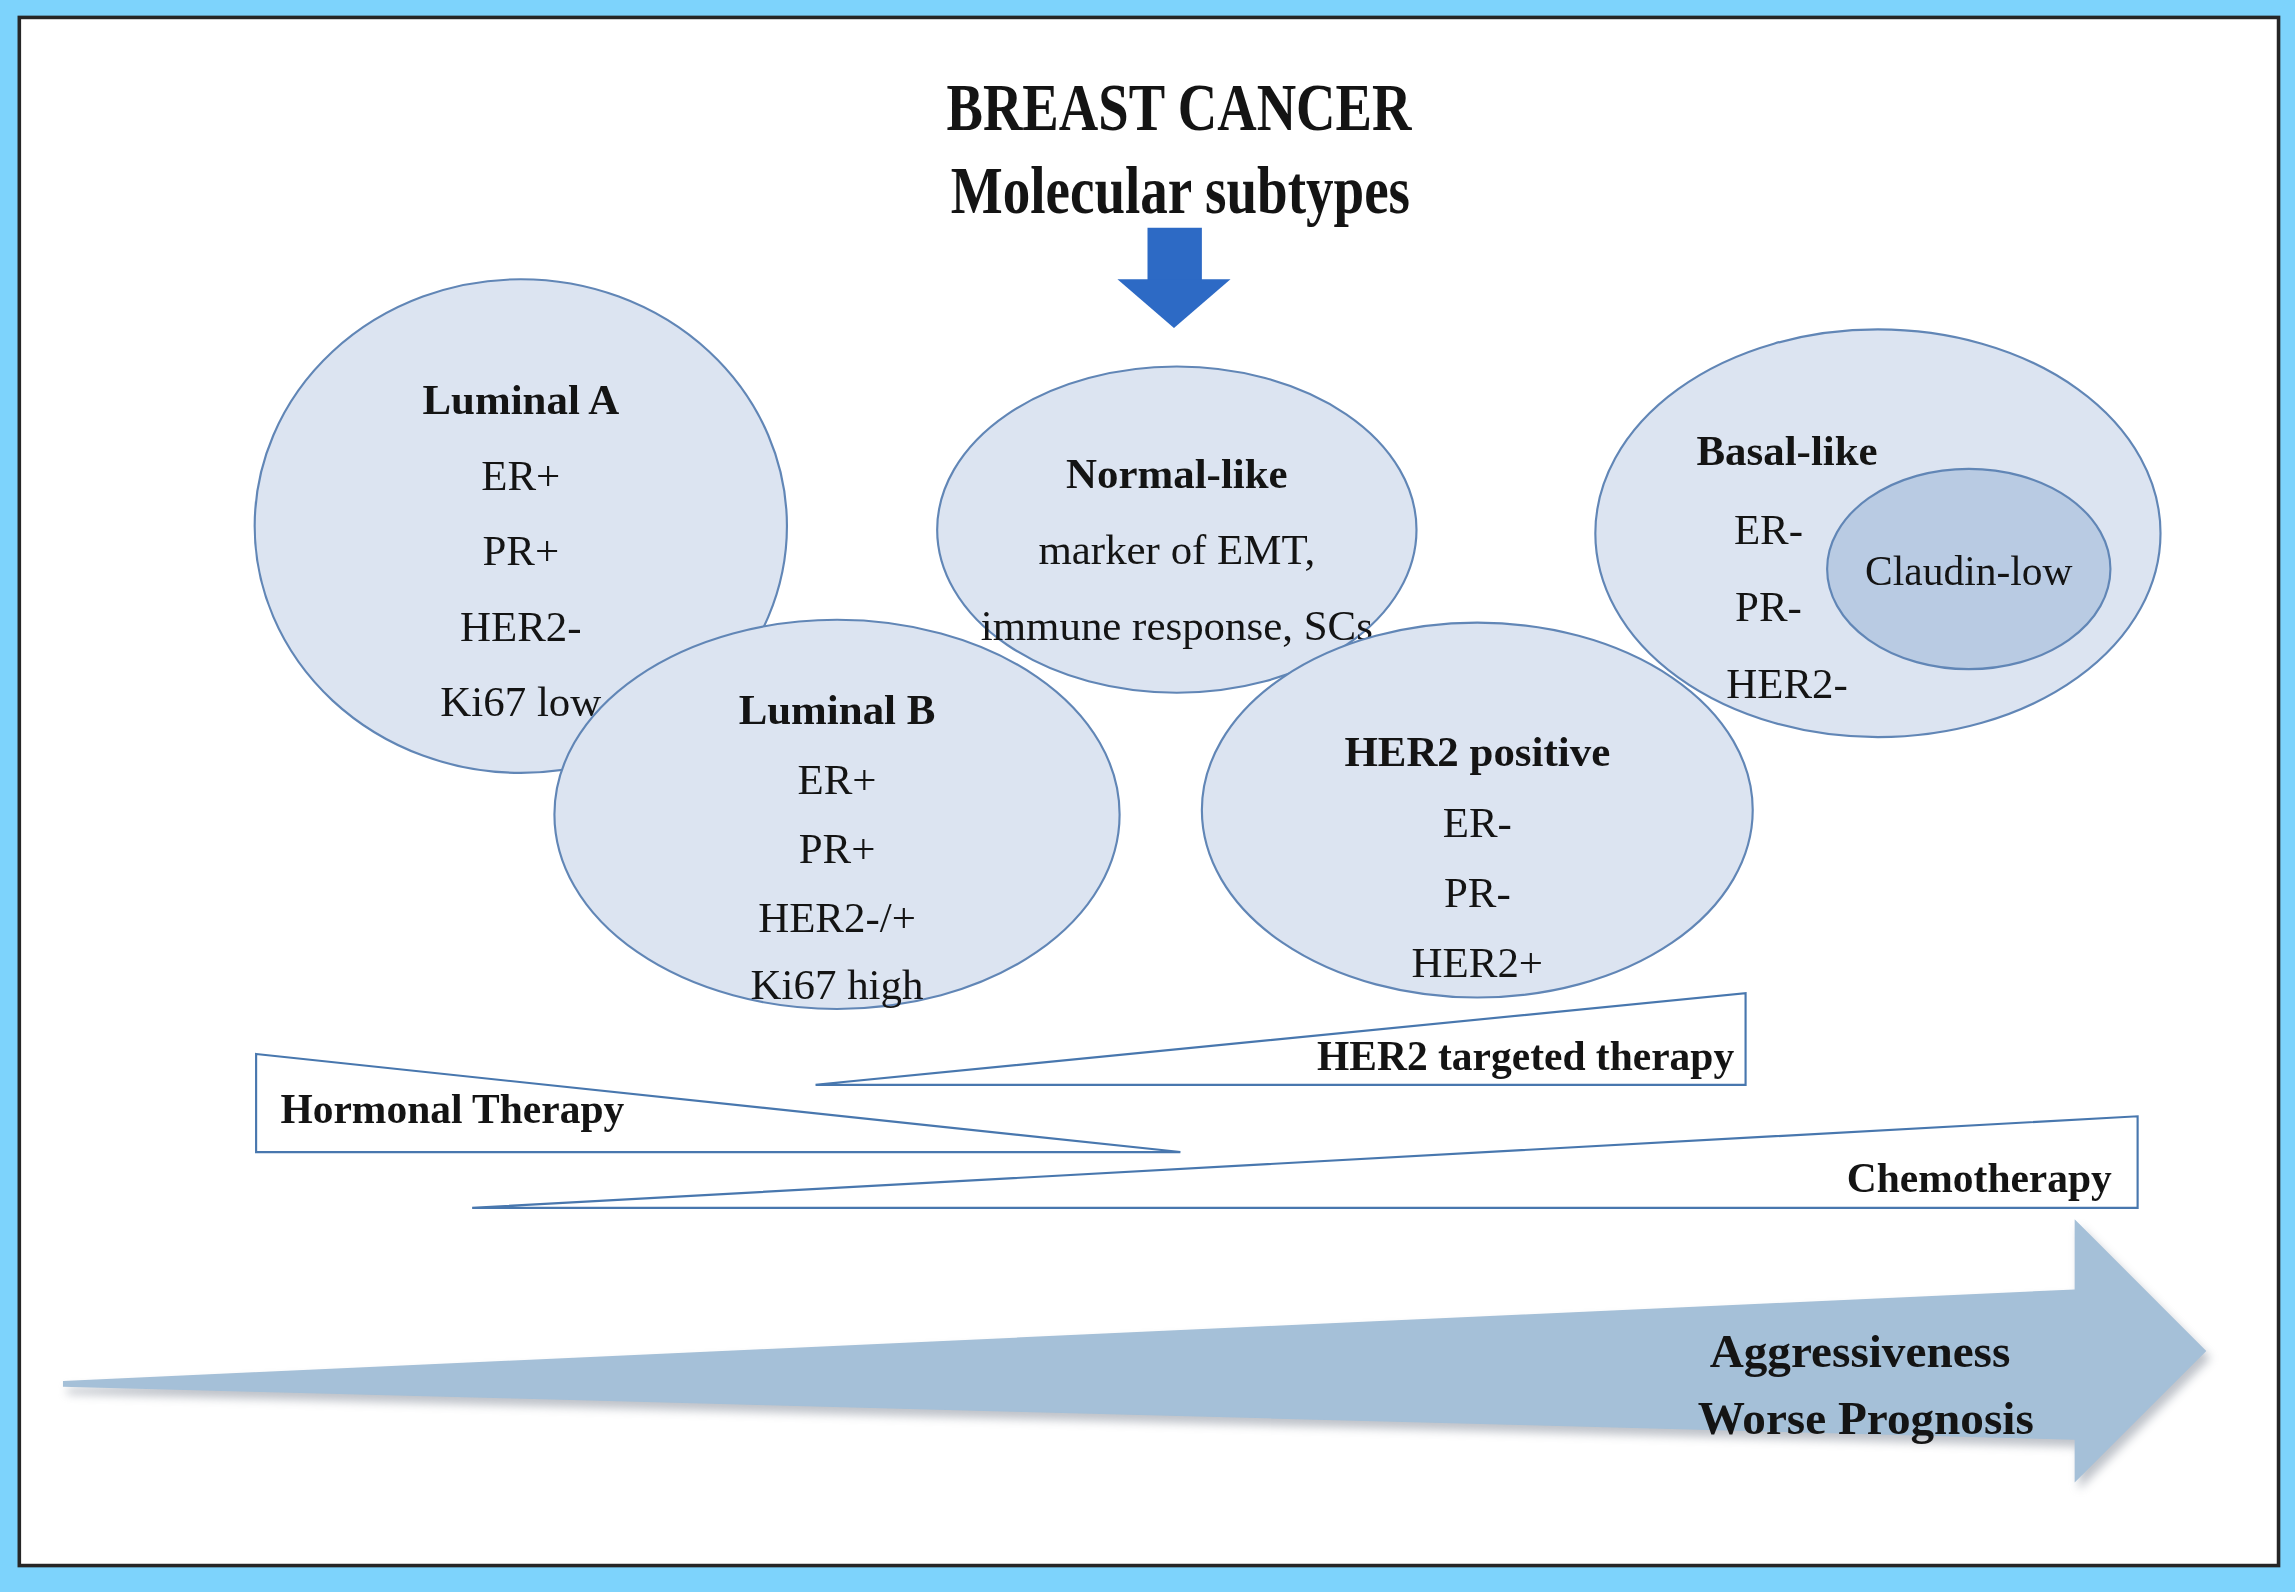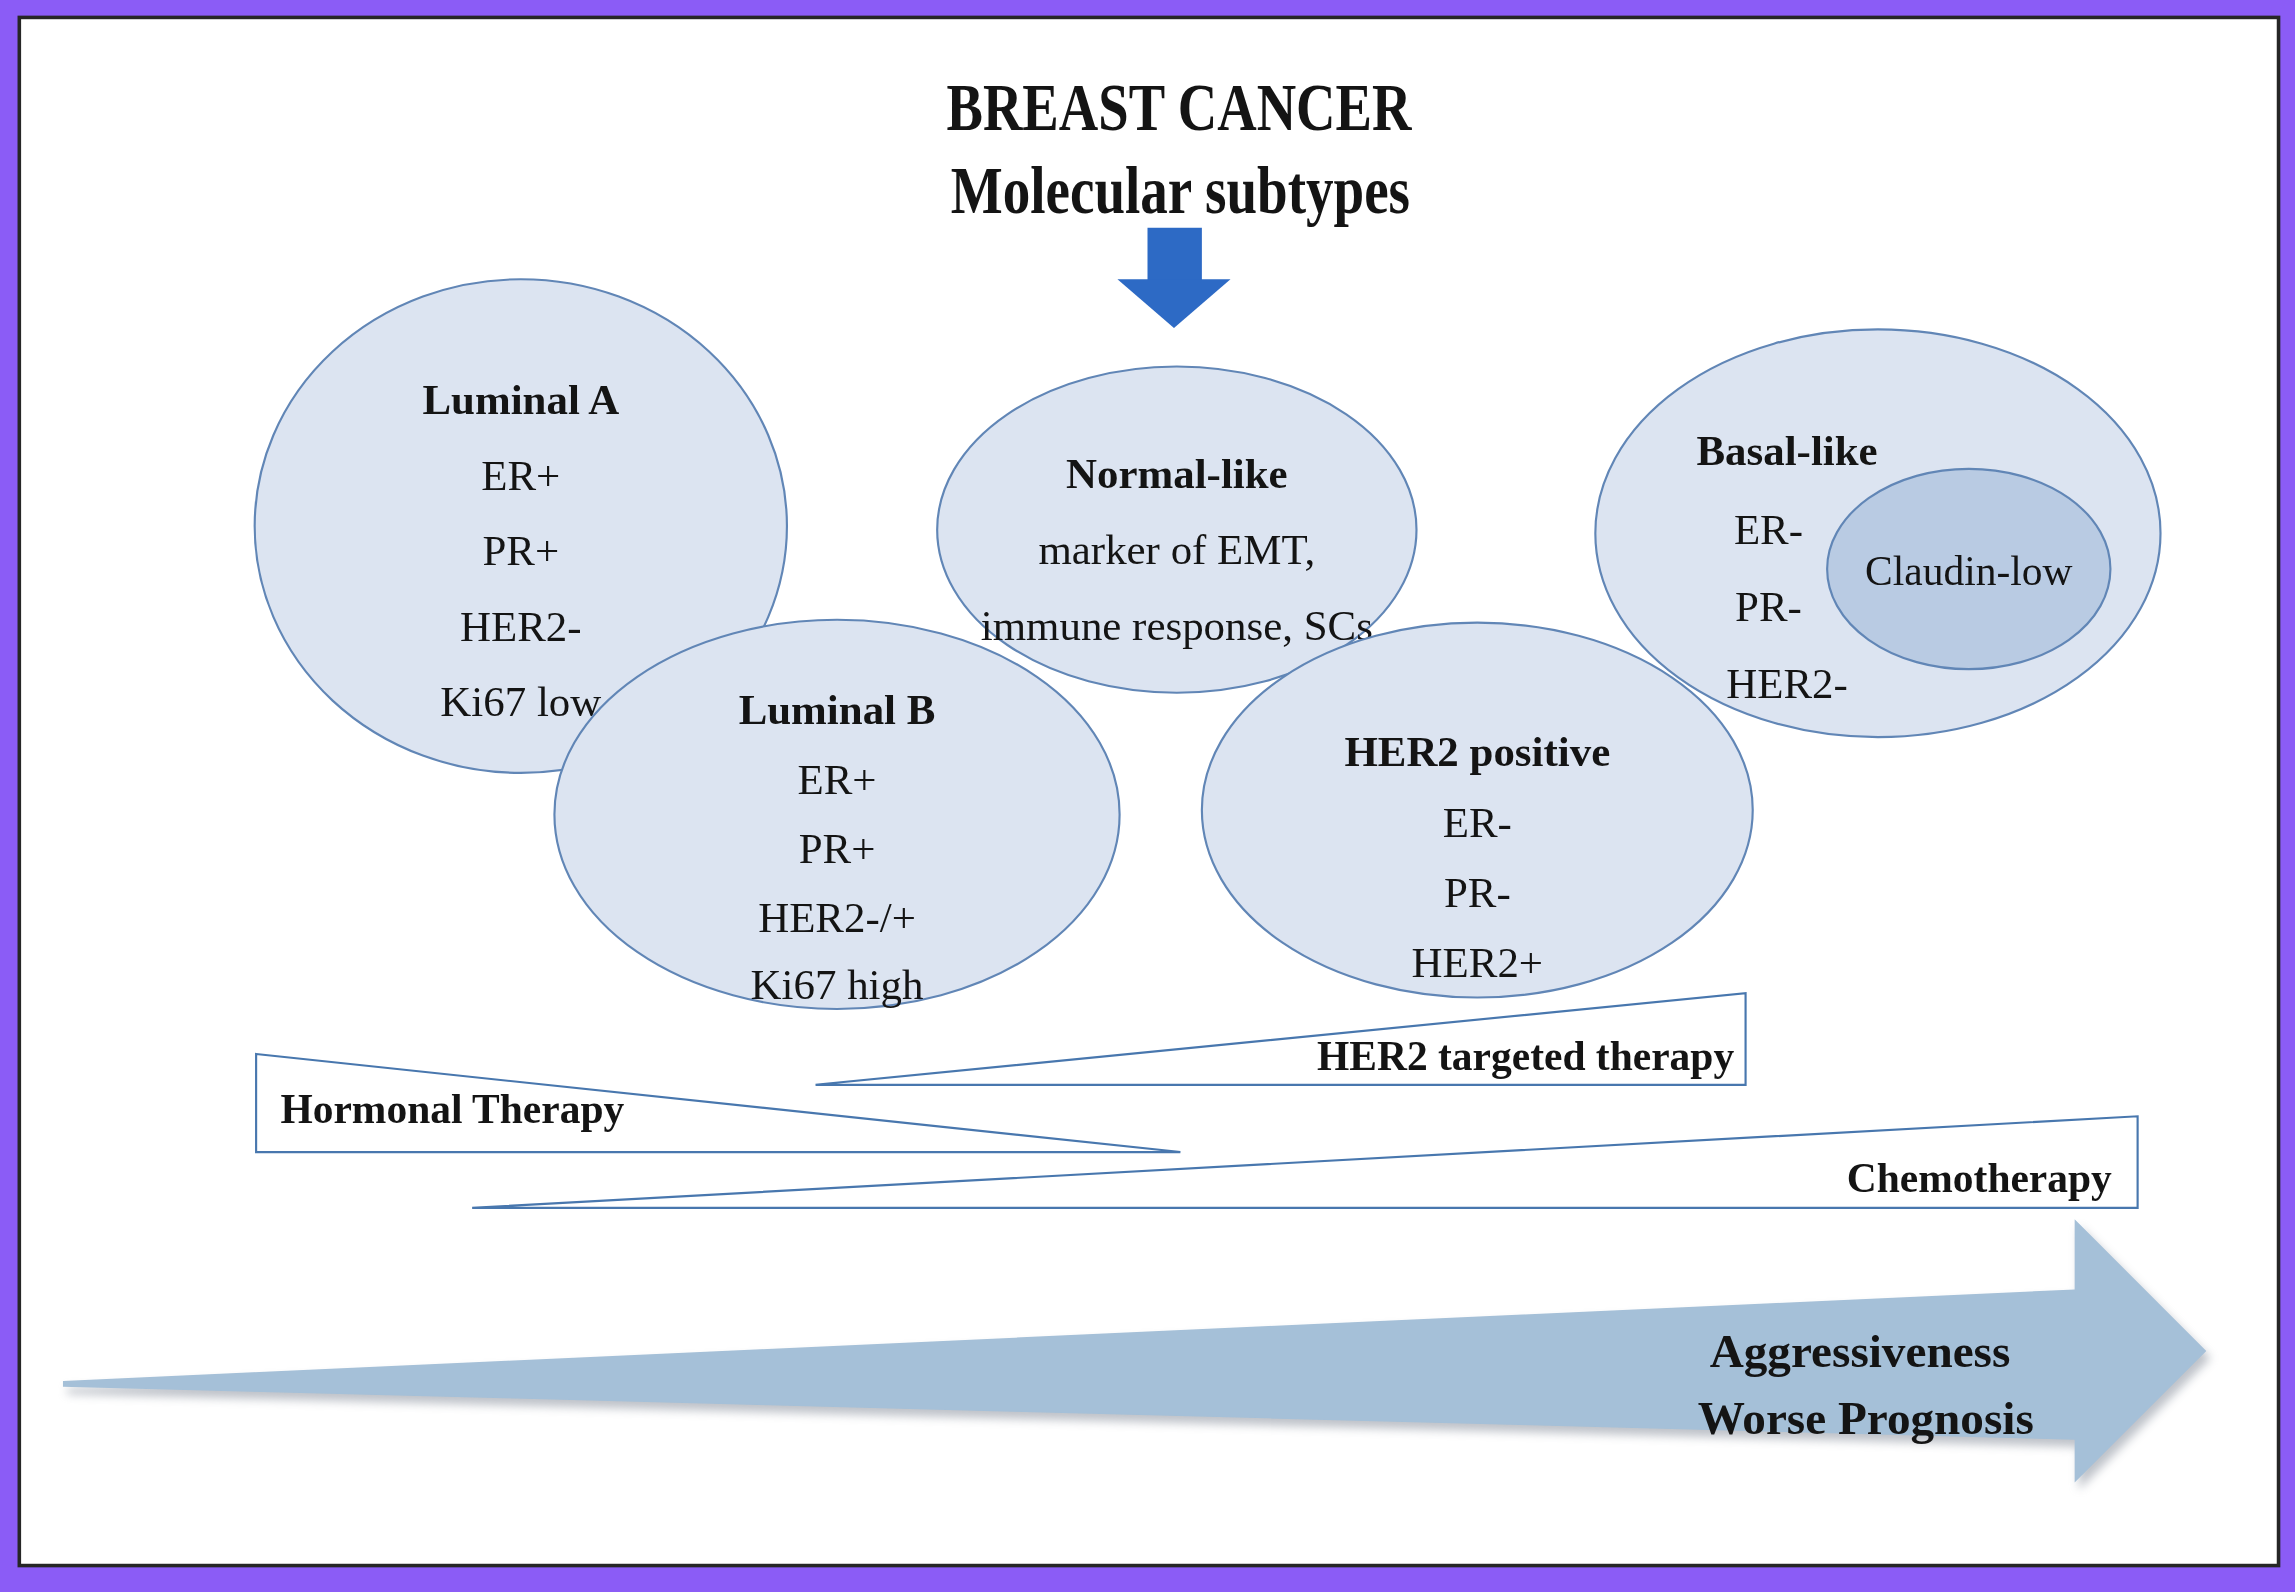--- a/index.html
+++ b/index.html
@@ -1,16 +1,16 @@
 <!DOCTYPE html>
 <html style="font-size:11.4px"><head>
 <meta charset="utf-8">
 <style>
   html, body { margin: 0; padding: 0; background: #ffffff; }
-  #canvas { position: relative; width: 2295px; height: 1593px; background: #8b5cf6; }
+  #canvas { position: relative; width: 2295px; height: 1593px; background: #7dd3fc; }
   svg { display: block; }
   text { fill: #141414; text-anchor: middle; }
   .t-title   { font: 700 96px "Liberation Serif", "DejaVu Serif", serif; }
   .t-head    { font: 700 60px "Liberation Serif", "DejaVu Serif", serif; }
   .t-feat    { font: 400 60px "Liberation Serif", "DejaVu Serif", serif; }
   .t-nested  { font: 400 58px "Liberation Serif", "DejaVu Serif", serif; }
   .t-bar     { font: 700 58px "Liberation Serif", "DejaVu Serif", serif; }
   .t-arrow   { font: 700 66px "Liberation Serif", "DejaVu Serif", serif; }
   .anchor-start { text-anchor: start; }
   .anchor-end   { text-anchor: end; }

